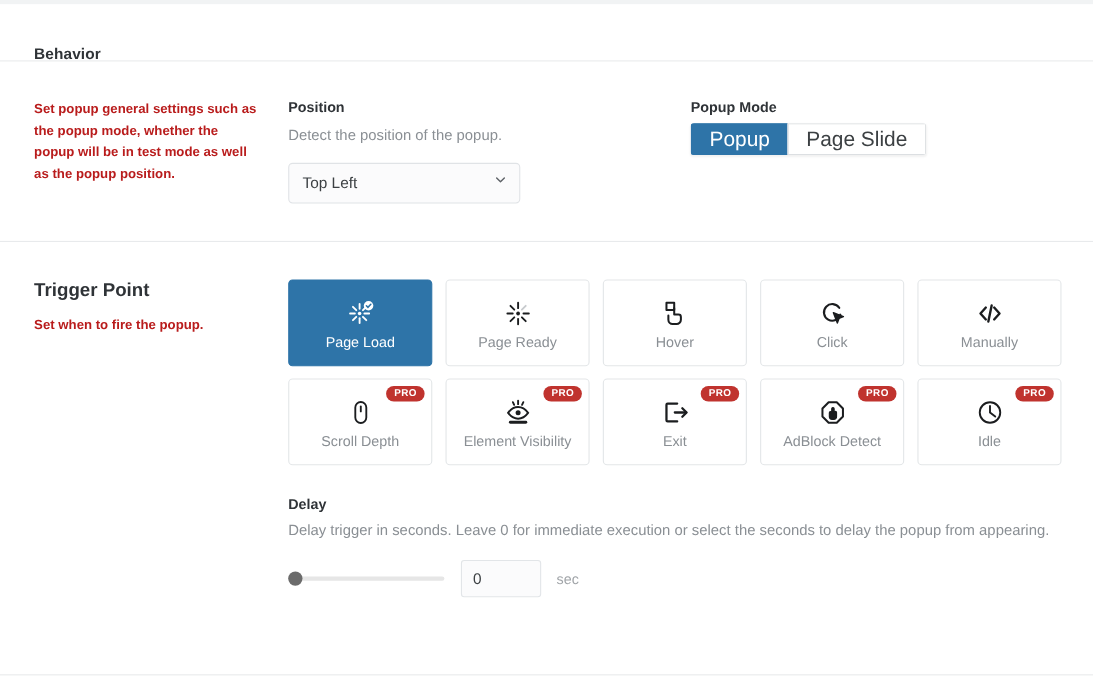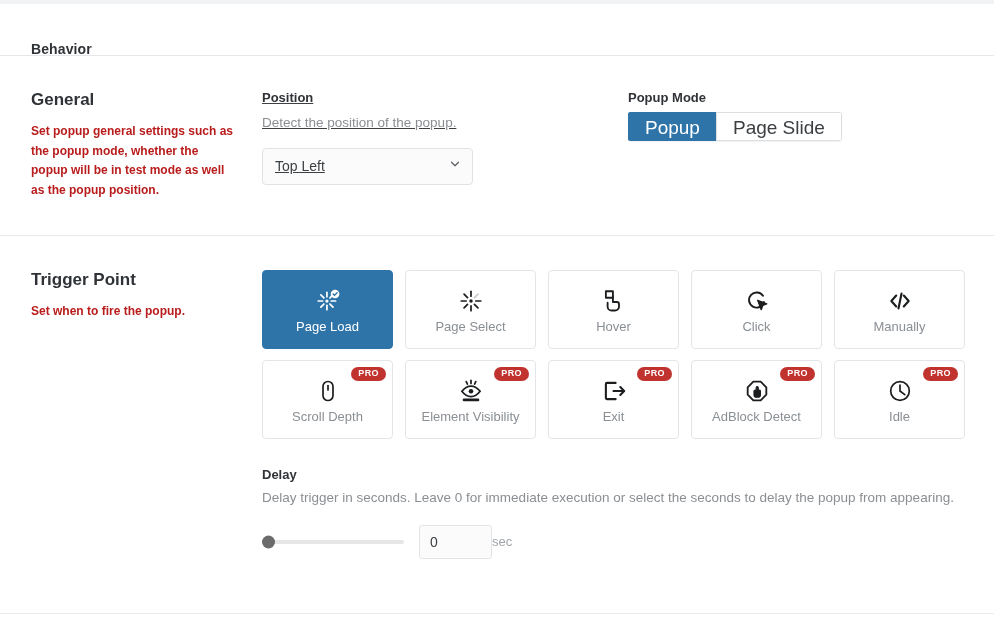--- a/index.html
+++ b/index.html
@@ -66,21 +66,21 @@
     margin: 0;
     font-weight: bold;
   }
   .sec-body {
     flex: 1 1 auto;
     display: flex;
   }
   .field-col {
     box-sizing: border-box;
   }
-  .field-col.position { width: 366px; flex: 0 0 366px; padding-right: 24px; text-decoration: underline; }
+  .field-col.position { width: 366px; flex: 0 0 366px; padding-right: 24px; }
   .field-col.mode { flex: 1 1 auto; }
   .field-label {
     font-size: 13px;
     font-weight: bold;
     color: #2f3337;
     margin: 0 0 7px 0;
   }
   .field-help {
     font-size: 13.5px;
     color: #8a8f94;
@@ -252,20 +252,21 @@
     background: #fbfbfc;
     font-family: "Liberation Sans", sans-serif;
     font-size: 14px;
     color: #3c4043;
     padding: 0 10px;
     outline: none;
   }
   .delay-unit {
     font-size: 13px;
     color: #a0a4a8;
+    margin-left: 14px;
   }
   .bottom-rule {
     position: absolute;
     left: 0;
     right: 0;
     top: 613px;
     height: 1px;
     background: #e8eaec;
   }
 </style>
@@ -273,21 +274,20 @@
 <body>
 
 <div class="top-strip"></div>
 
 <div class="panel-header">
   <span class="title">Behavior</span>
 </div>
 
 <div class="section">
   <div class="sec-aside">
-    <h2 class="sec-title">General</h2>
     <p class="sec-desc">Set popup general settings such as the popup mode, whether the popup will be in test mode as well as the popup position.</p>
   </div>
 
   <div class="sec-body">
 
     <div class="field-col position">
       <div class="field-label">Position</div>
       <p class="field-help">Detect the position of the popup.</p>
       <div class="select-wrap">
         <div class="select-box">
@@ -348,21 +348,21 @@
               <line x1="12" y1="16.5" x2="12" y2="21"></line>
             <line x1="3" y1="12" x2="7.5" y2="12"></line>
               <line x1="16.5" y1="12" x2="21" y2="12"></line>
             <line x1="5.6" y1="5.6" x2="8.8" y2="8.8"></line>
               <line x1="15.2" y1="15.2" x2="18.4" y2="18.4"></line>
             <line x1="18.4" y1="5.6" x2="15.2" y2="8.8" stroke="#c8cbce"></line>
               <line x1="8.8" y1="15.2" x2="5.6" y2="18.4"></line>
             <circle cx="12" cy="12" r="1.6" fill="currentColor" stroke="none"></circle>
           </svg>
         </span>
-        <span class="tlabel">Page Select</span>
+        <span class="tlabel">Page Ready</span>
       </div>
 
       <div class="tcard">
         <span class="ticon">
           <svg width="26" height="26" viewBox="0 0 24 24" fill="none" stroke="currentColor" stroke-width="1.7" stroke-linecap="round" stroke-linejoin="round">
             <rect x="4.5" y="3" width="6.5" height="6"></rect>
             <path d="M11 7.5 v5.4 M11 12.9 l3.6 0 a2 2 0 0 1 2 2 v2.3 a3.6 3.6 0 0 1 -3.6 3.6 h-3.3 a3.6 3.6 0 0 1 -3.6 -3.6 v-3.6"></path>
           </svg>
         </span>
         <span class="tlabel">Hover</span>

